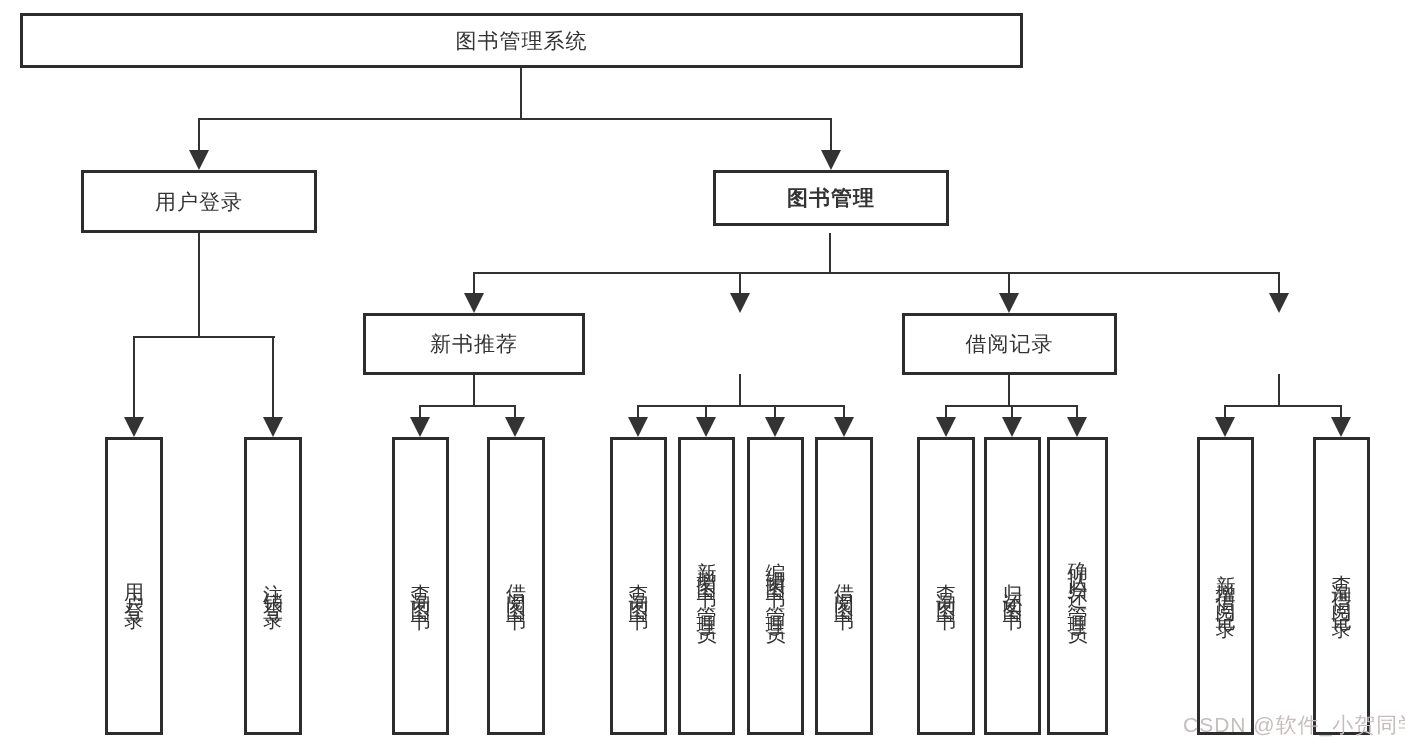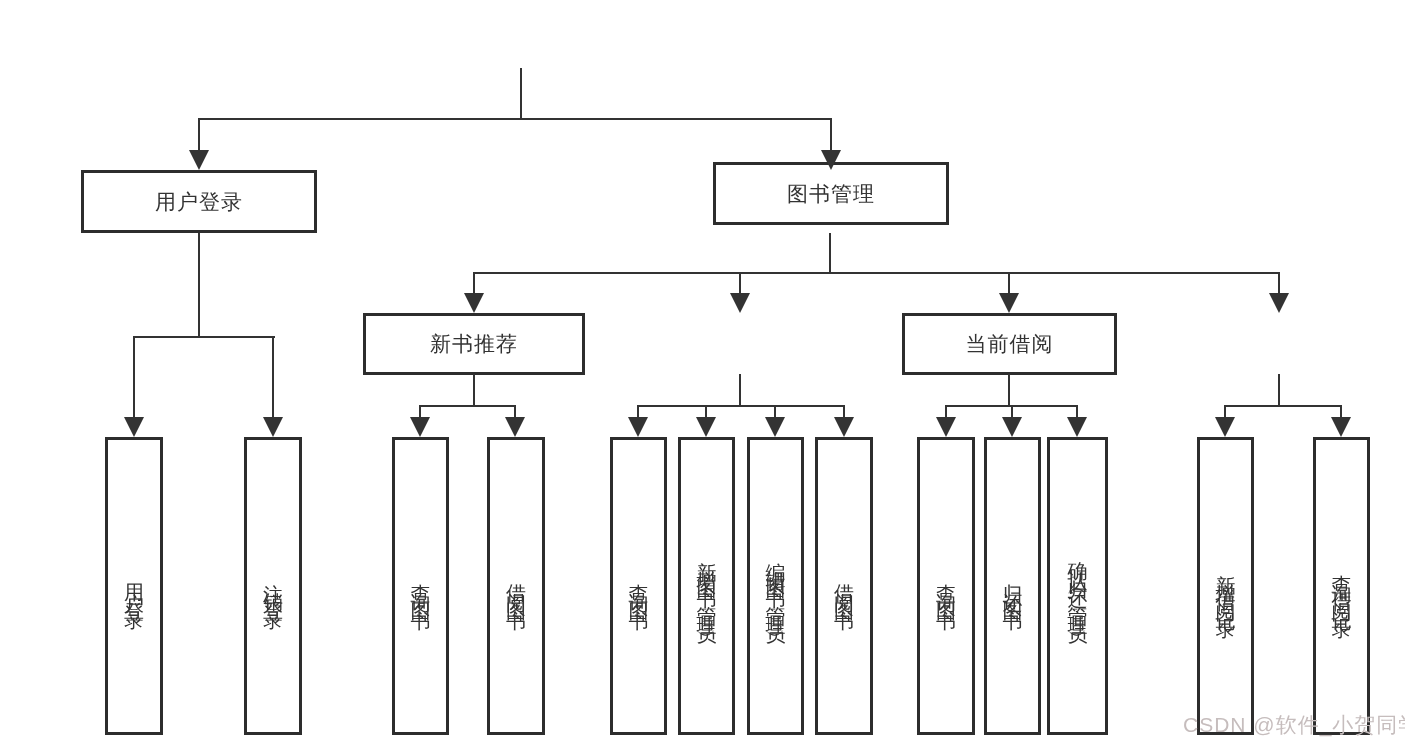--- a/index.html
+++ b/index.html
@@ -52,36 +52,39 @@
     position:absolute;left:1183px;top:711px;
     font-size:21px;color:#c6bdbd;letter-spacing:1px;
     white-space:nowrap;z-index:5;
   }
 </style>
 </head>
 <body>
 
 <div class="stage">
 
+  <div class="hbox" style="left:20px;top:13px;width:1003px;height:55px;">
+    <span>图书管理系统</span>
+  </div>
 
   <div class="hbox" style="left:81px;top:170px;width:236px;height:63px;">
     <span>用户登录</span>
   </div>
 
-  <div class="hbox" style="left:713px;top:162px;width:236px;height:63px;">
+  <div class="hbox" style="left:713px;top:170px;width:236px;height:56px;font-weight:bold;">
     <span>图书管理</span>
   </div>
 
   <div class="hbox" style="left:363px;top:313px;width:222px;height:62px;">
     <span>新书推荐</span>
   </div>
 
 
   <div class="hbox" style="left:902px;top:313px;width:215px;height:62px;">
-    <span>当前借阅</span>
+    <span>借阅记录</span>
   </div>
 
 
   <div class="vbox" style="left:105px;top:437px;width:58px;height:298px;">
     <span>用户登录</span>
   </div>
   <div class="vbox" style="left:244px;top:437px;width:58px;height:298px;">
     <span>注销登录</span>
   </div>
 

